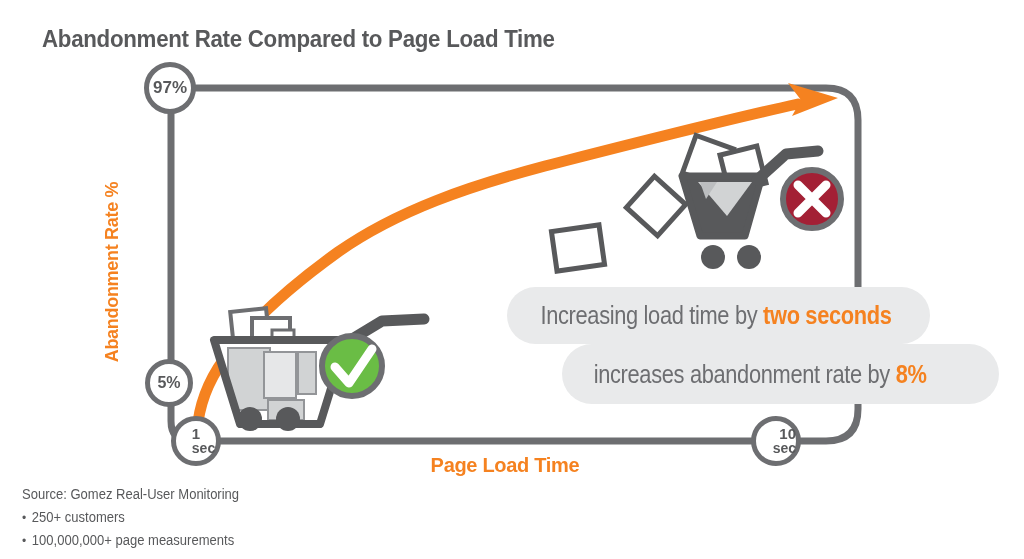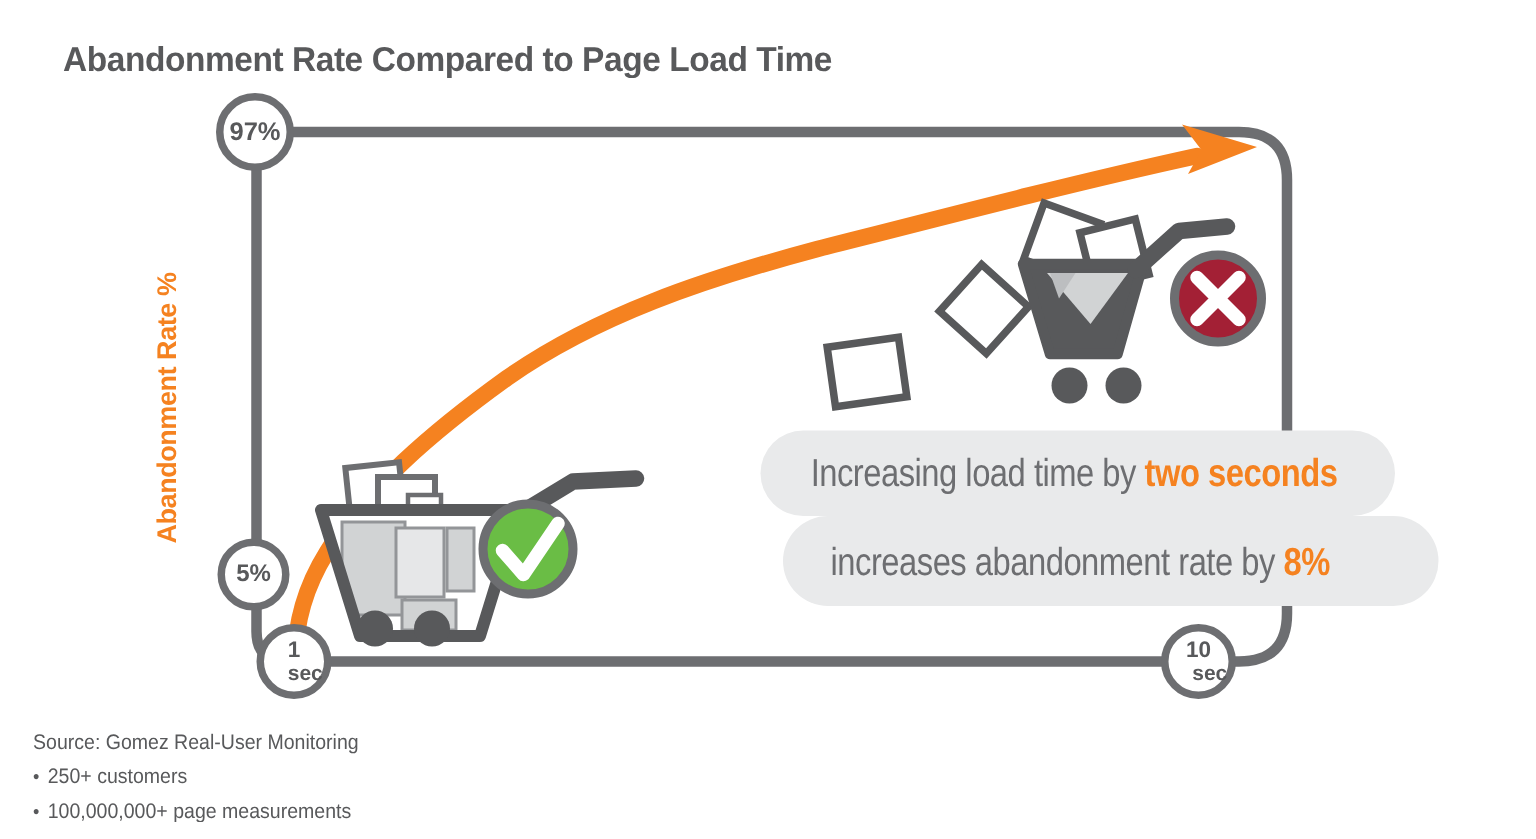--- a/index.html
+++ b/index.html
@@ -14,36 +14,36 @@
   }
   svg{position:absolute;left:0;top:0;}
   .circle{
     position:absolute;background:#fff;border:5px solid #6D6E71;border-radius:50%;
     box-sizing:border-box;display:flex;flex-direction:column;align-items:center;justify-content:center;
     font-weight:bold;color:#58595B;z-index:3;
   }
   #circle-30{left:144px;top:62px;width:52px;height:52px;font-size:17px;}
   #circle-5{left:145px;top:359px;width:48px;height:48px;font-size:16px;}
   #circle-1sec{left:171px;top:416px;width:50px;height:50px;font-size:15px;line-height:14px;}
-  #circle-10sec{left:774px;top:416px;width:50px;height:50px;font-size:15px;line-height:14px;}
+  #circle-10sec{left:751px;top:416px;width:50px;height:50px;font-size:15px;line-height:14px;align-items:flex-end;}
   .circle .unit{font-size:14px;margin-left:15px;}
   #y-axis-label{
     left:112px;top:272px;transform:translate(-50%,-50%) rotate(-90deg);
     color:#F58220;font-weight:bold;font-size:18px;white-space:nowrap;letter-spacing:-0.3px;
   }
   #x-axis-label{
     left:505px;top:465px;transform:translate(-50%,-50%);
     color:#F58220;font-weight:bold;font-size:20px;white-space:nowrap;letter-spacing:-0.3px;
   }
   .bubble{
     position:absolute;background:#E9EAEB;border-radius:30px;display:flex;align-items:center;
     color:#6D6E71;font-size:26px;z-index:4;
   }
   #bubble-1{left:507px;top:287px;width:423px;height:57px;}
-  #bubble-2{left:522px;top:344px;width:437px;height:60px;}
+  #bubble-2{left:562px;top:344px;width:437px;height:60px;}
   .bubble .condense{display:inline-block;transform:scaleX(0.84);white-space:nowrap;letter-spacing:-0.4px;}
   .bubble .hl{color:#F58220;font-weight:bold;}
   #footer{left:22px;top:483px;color:#58595B;font-size:14px;line-height:23px;transform:scaleX(0.93);transform-origin:left top;white-space:nowrap;}
   #footer ul{margin:0;padding:0;list-style:none;}
   #footer li::before{content:"\2022";margin-right:6px;font-size:13px;}
 </style>
 </head>
 <body>
 
 <div id="canvas">
@@ -114,20 +114,21 @@
   <div id="circle-1sec" class="circle">
     <span>1</span>
     <span class="unit">sec</span>
   </div>
   <div id="circle-10sec" class="circle">
     <span>10</span>
     <span class="unit">sec</span>
   </div>
 
   <div id="y-axis-label" class="abs">Abandonment Rate %</div>
+  <div id="x-axis-label" class="abs">Page Load Time</div>
 
   <div id="bubble-1" class="bubble">
     <span class="condense"><span>Increasing load time by </span><span class="hl">two seconds</span></span>
   </div>
   <div id="bubble-2" class="bubble">
     <span class="condense"><span>increases abandonment rate by </span><span class="hl">8%</span></span>
   </div>
 
   <div id="footer" class="abs">
     <div>Source: Gomez Real-User Monitoring</div>

